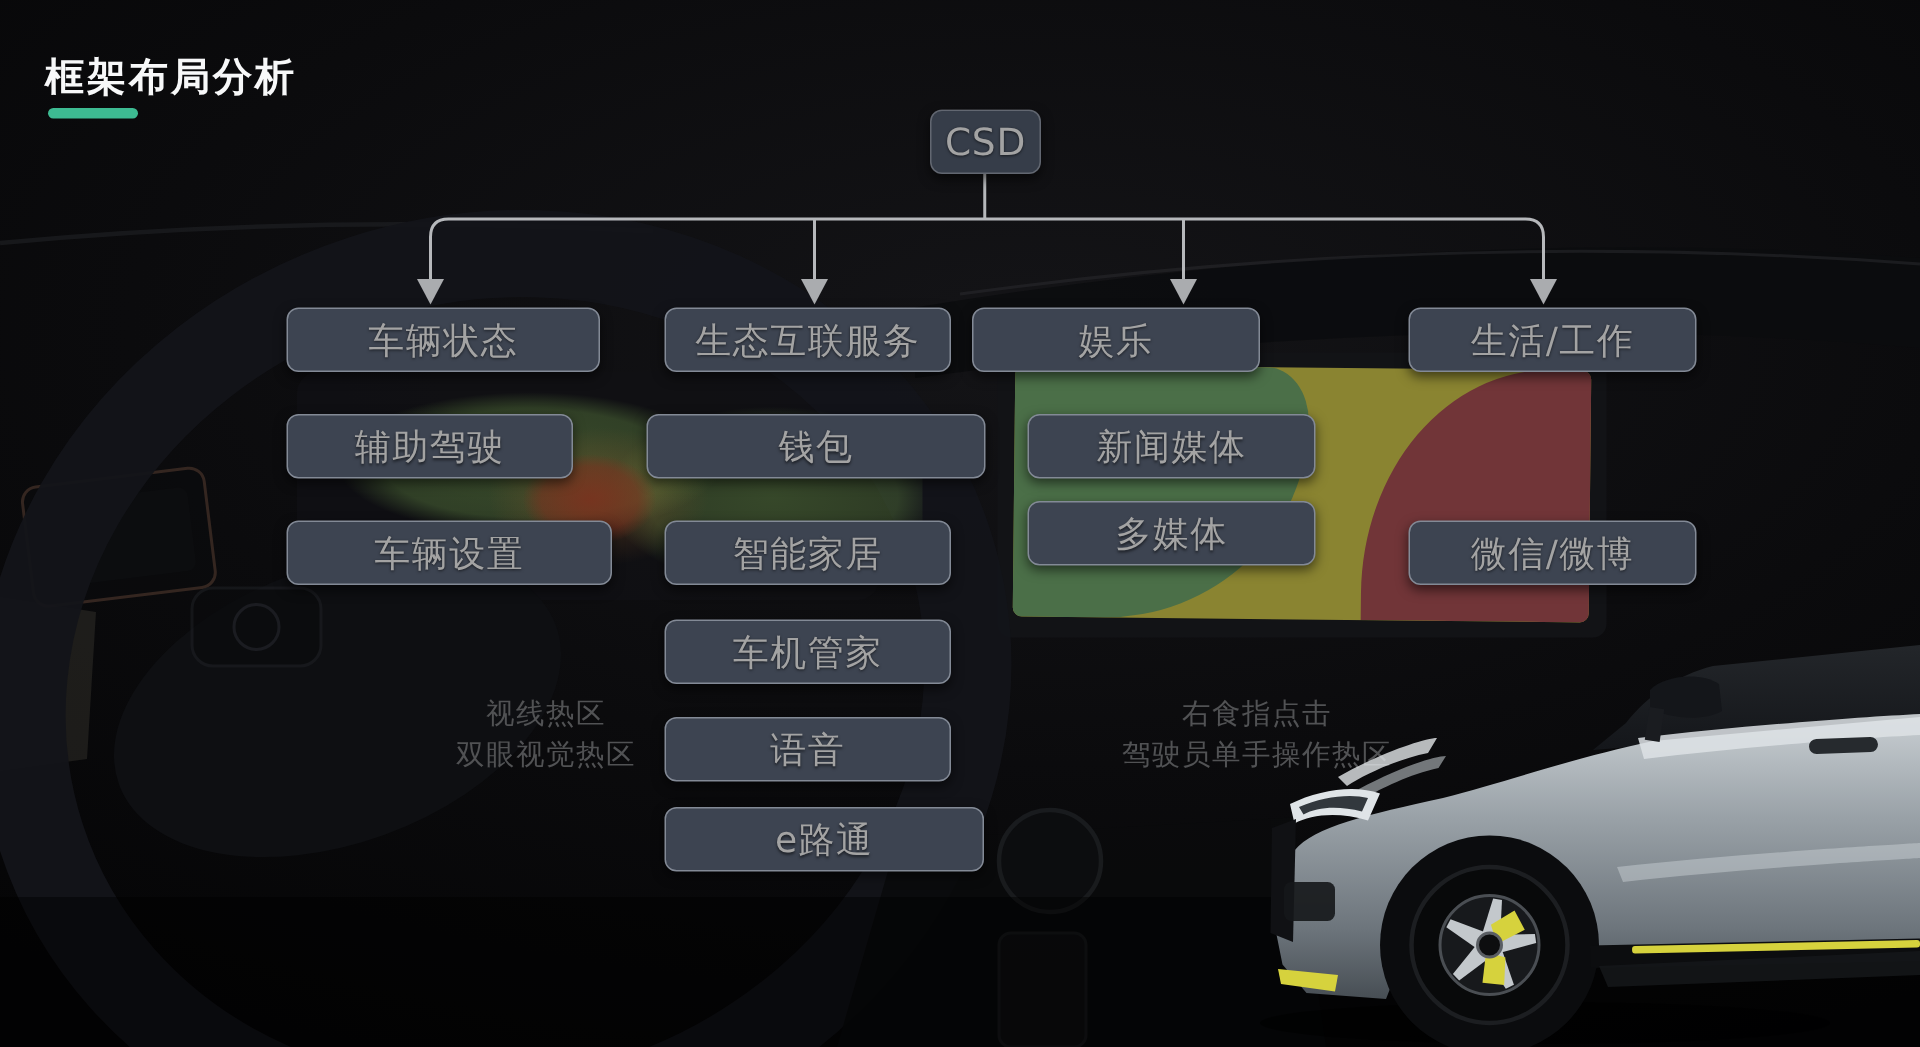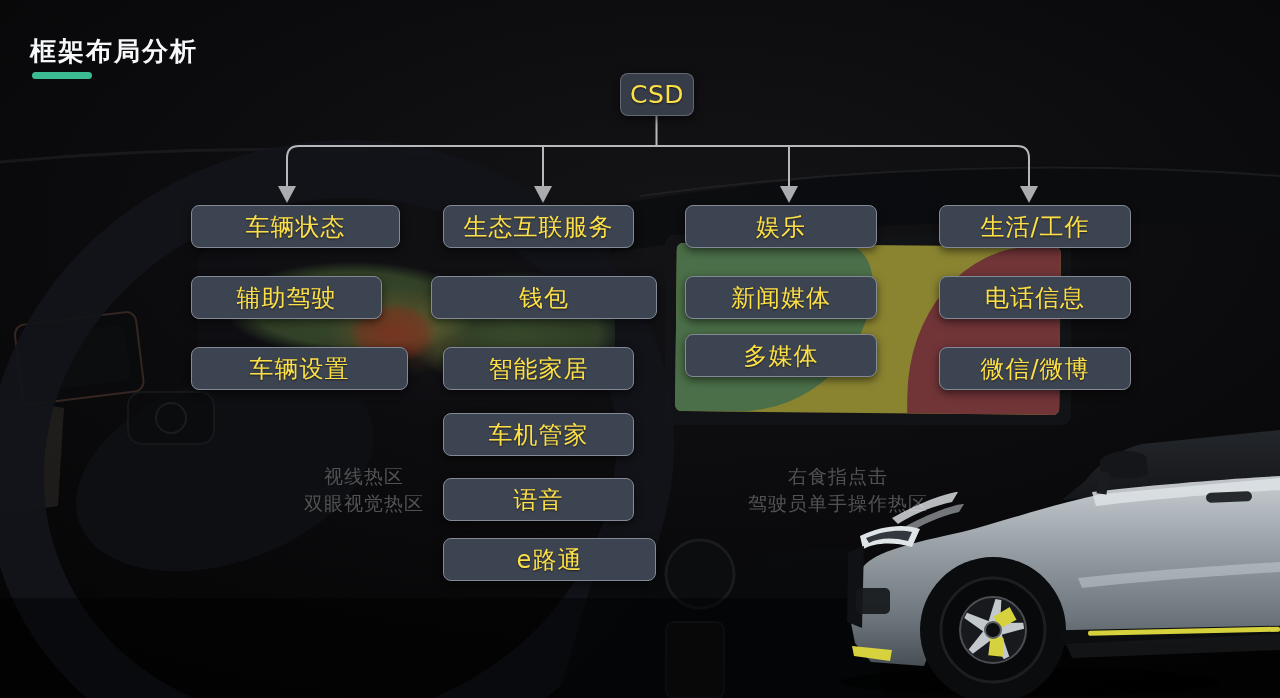--- a/index.html
+++ b/index.html
@@ -21,21 +21,21 @@
     position:absolute;left:32px;top:72px;width:60px;height:7px;border-radius:4px;
     background:var(--accent,#3dbb92);z-index:7;
   }
 
   
   .node{
     position:absolute;height:43px;z-index:6;
     background:var(--node-fill,#3d4451);
     border:1px solid var(--node-border,#828995);
     border-radius:8px;
-    color:#fde047;font-size:24px;letter-spacing:1px;
+    color:#a3a3a3;font-size:24px;letter-spacing:1px;
     display:flex;align-items:center;justify-content:center;
     box-shadow:0 3px 8px rgba(0,0,0,.55);
     text-shadow:0 1px 2px rgba(0,0,0,.6);
   }
   .node.csd{
     font-size:25px;letter-spacing:.5px;
     background:#363d49;border-color:rgba(255,255,255,.22);
   }
 
   
@@ -245,21 +245,20 @@
   <div class="node" style="left:191px;top:276px;width:191px">辅助驾驶</div>
   <div class="node" style="left:191px;top:347px;width:217px">车辆设置</div>
 
   <div class="node" style="left:443px;top:205px;width:191px">生态互联服务</div>
   <div class="node" style="left:431px;top:276px;width:226px">钱包</div>
   <div class="node" style="left:443px;top:347px;width:191px">智能家居</div>
   <div class="node" style="left:443px;top:413px;width:191px">车机管家</div>
   <div class="node" style="left:443px;top:478px;width:191px">语音</div>
   <div class="node" style="left:443px;top:538px;width:213px">e路通</div>
 
-  <div class="node" style="left:685px;top:205px;width:192px">娱乐</div>
+  <div class="node" style="left:648px;top:205px;width:192px">娱乐</div>
   <div class="node" style="left:685px;top:276px;width:192px">新闻媒体</div>
   <div class="node" style="left:685px;top:334px;width:192px">多媒体</div>
 
   <div class="node" style="left:939px;top:205px;width:192px">生活/工作</div>
-  <div class="node" style="left:939px;top:276px;width:192px">电话信息</div>
   <div class="node" style="left:939px;top:347px;width:192px">微信/微博</div>
 
 </div>
 
 </body></html>

